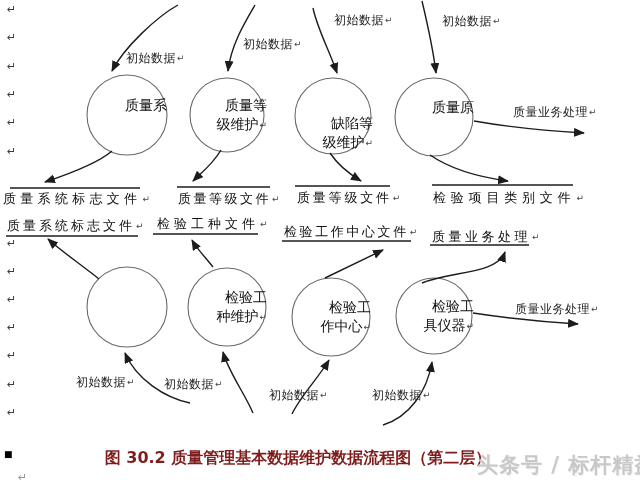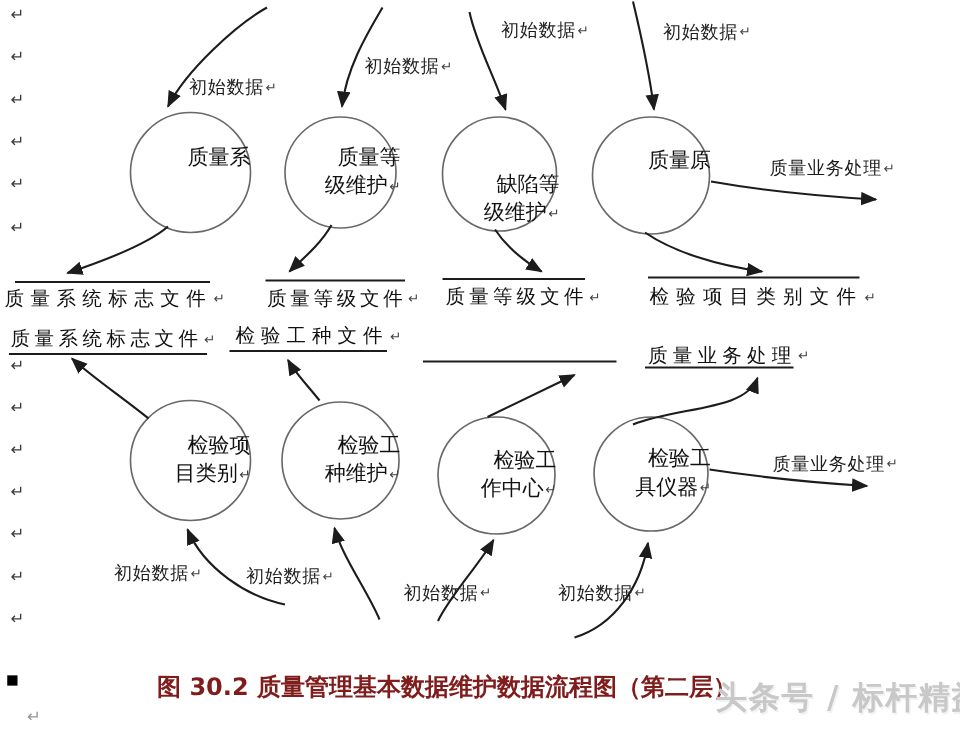--- a/index.html
+++ b/index.html
@@ -106,44 +106,41 @@
     <div>质量等</div>
     <div><span>级维护</span><span class="eol">↵</span></div>
   </div>
   <div class="abs proclbl" style="left:293px;top:114px">
     <div>缺陷等</div>
     <div><span>级维护</span><span class="eol">↵</span></div>
   </div>
   <div class="abs proclbl" style="left:394px;top:98px">
     <div>质量原</div>
   </div>
-  <div class="abs proclbl" style="left:87px;top:288px">
-    <div>检验项</div>
-    <div><span>目类别</span><span class="eol">↵</span></div>
-  </div>
   <div class="abs proclbl" style="left:187px;top:288px">
     <div>检验工</div>
     <div><span>种维护</span><span class="eol">↵</span></div>
   </div>
   <div class="abs proclbl" style="left:291px;top:298px">
     <div>检验工</div>
     <div><span>作中心</span><span class="eol">↵</span></div>
   </div>
   <div class="abs proclbl" style="left:394px;top:297px">
     <div>检验工</div>
     <div><span>具仪器</span><span class="eol">↵</span></div>
   </div>
 
   <div class="abs storelbl" style="left:3px;top:190px;letter-spacing:4.3px"><span>质量系统标志文件</span><span class="eol">↵</span></div>
   <div class="abs storelbl" style="left:178px;top:190px;letter-spacing:2.5px"><span>质量等级文件</span><span class="eol">↵</span></div>
   <div class="abs storelbl" style="left:297px;top:189px;letter-spacing:2.8px"><span>质量等级文件</span><span class="eol">↵</span></div>
   <div class="abs storelbl" style="left:433px;top:189px;letter-spacing:4.8px"><span>检验项目类别文件</span><span class="eol">↵</span></div>
 
   <div class="abs storelbl" style="left:7px;top:217px;letter-spacing:3px"><span>质量系统标志文件</span><span class="eol">↵</span></div>
   <div class="abs storelbl" style="left:157px;top:215px;letter-spacing:4px"><span>检验工种文件</span><span class="eol">↵</span></div>
+  <div class="abs storelbl" style="left:284px;top:223px;letter-spacing:2.6px"><span>检验工作中心文件</span><span class="eol">↵</span></div>
   <div class="abs storelbl" style="left:432px;top:228px;letter-spacing:3.5px"><span>质量业务处理</span><span class="eol">↵</span></div>
 
   <div class="abs flowlbl" style="left:126px;top:50px"><span>初始数据</span><span class="eol">↵</span></div>
   <div class="abs flowlbl" style="left:243px;top:36px"><span>初始数据</span><span class="eol">↵</span></div>
   <div class="abs flowlbl" style="left:334px;top:12px"><span>初始数据</span><span class="eol">↵</span></div>
   <div class="abs flowlbl" style="left:442px;top:13px"><span>初始数据</span><span class="eol">↵</span></div>
 
   <div class="abs flowlbl" style="left:76px;top:374px"><span>初始数据</span><span class="eol">↵</span></div>
   <div class="abs flowlbl" style="left:164px;top:376px"><span>初始数据</span><span class="eol">↵</span></div>
   <div class="abs flowlbl" style="left:269px;top:387px"><span>初始数据</span><span class="eol">↵</span></div>

